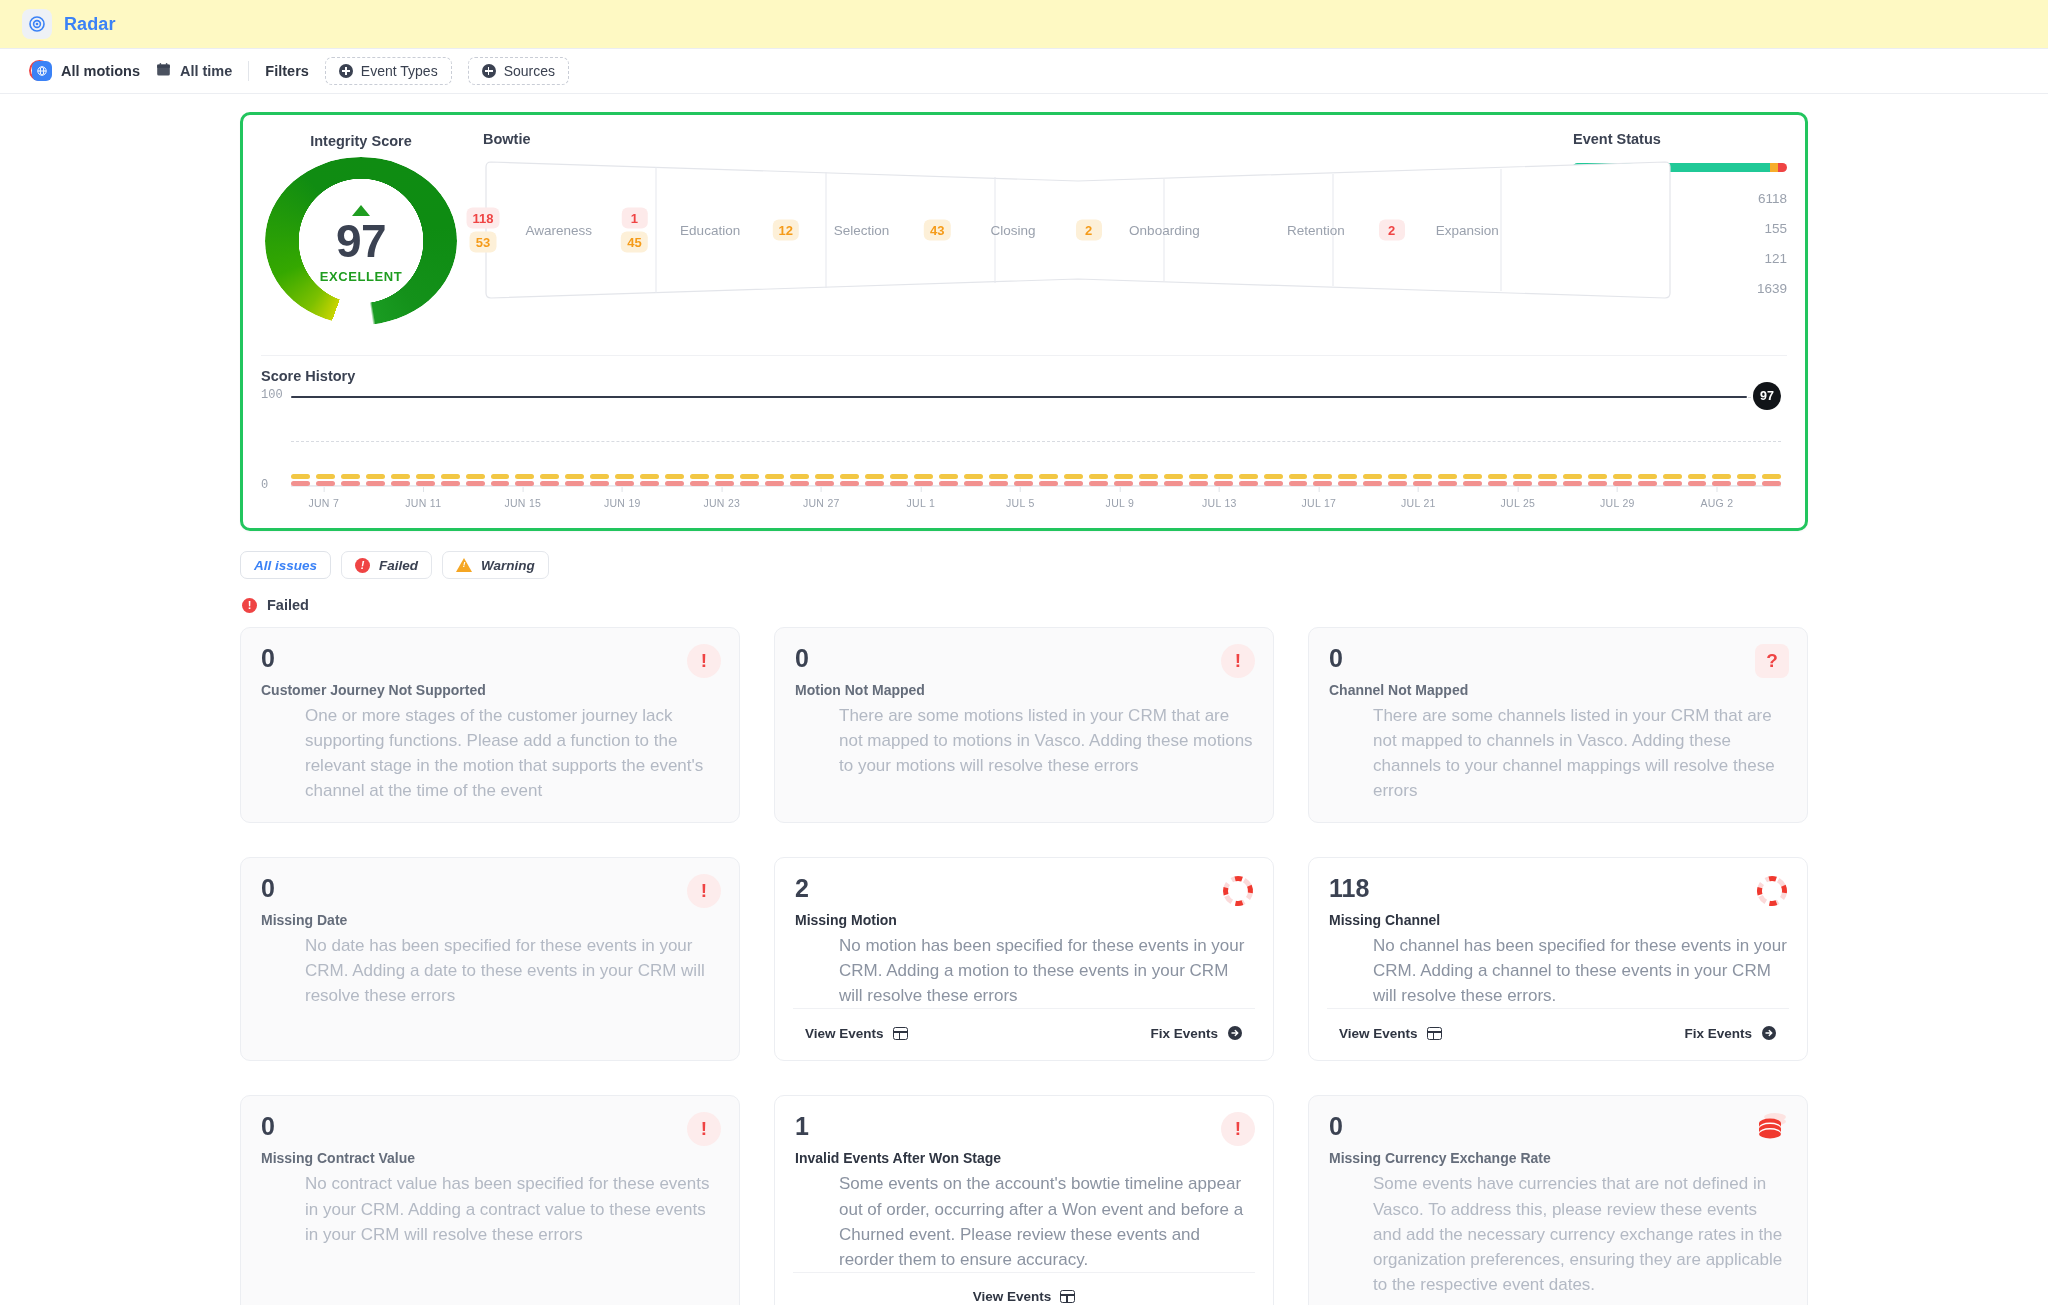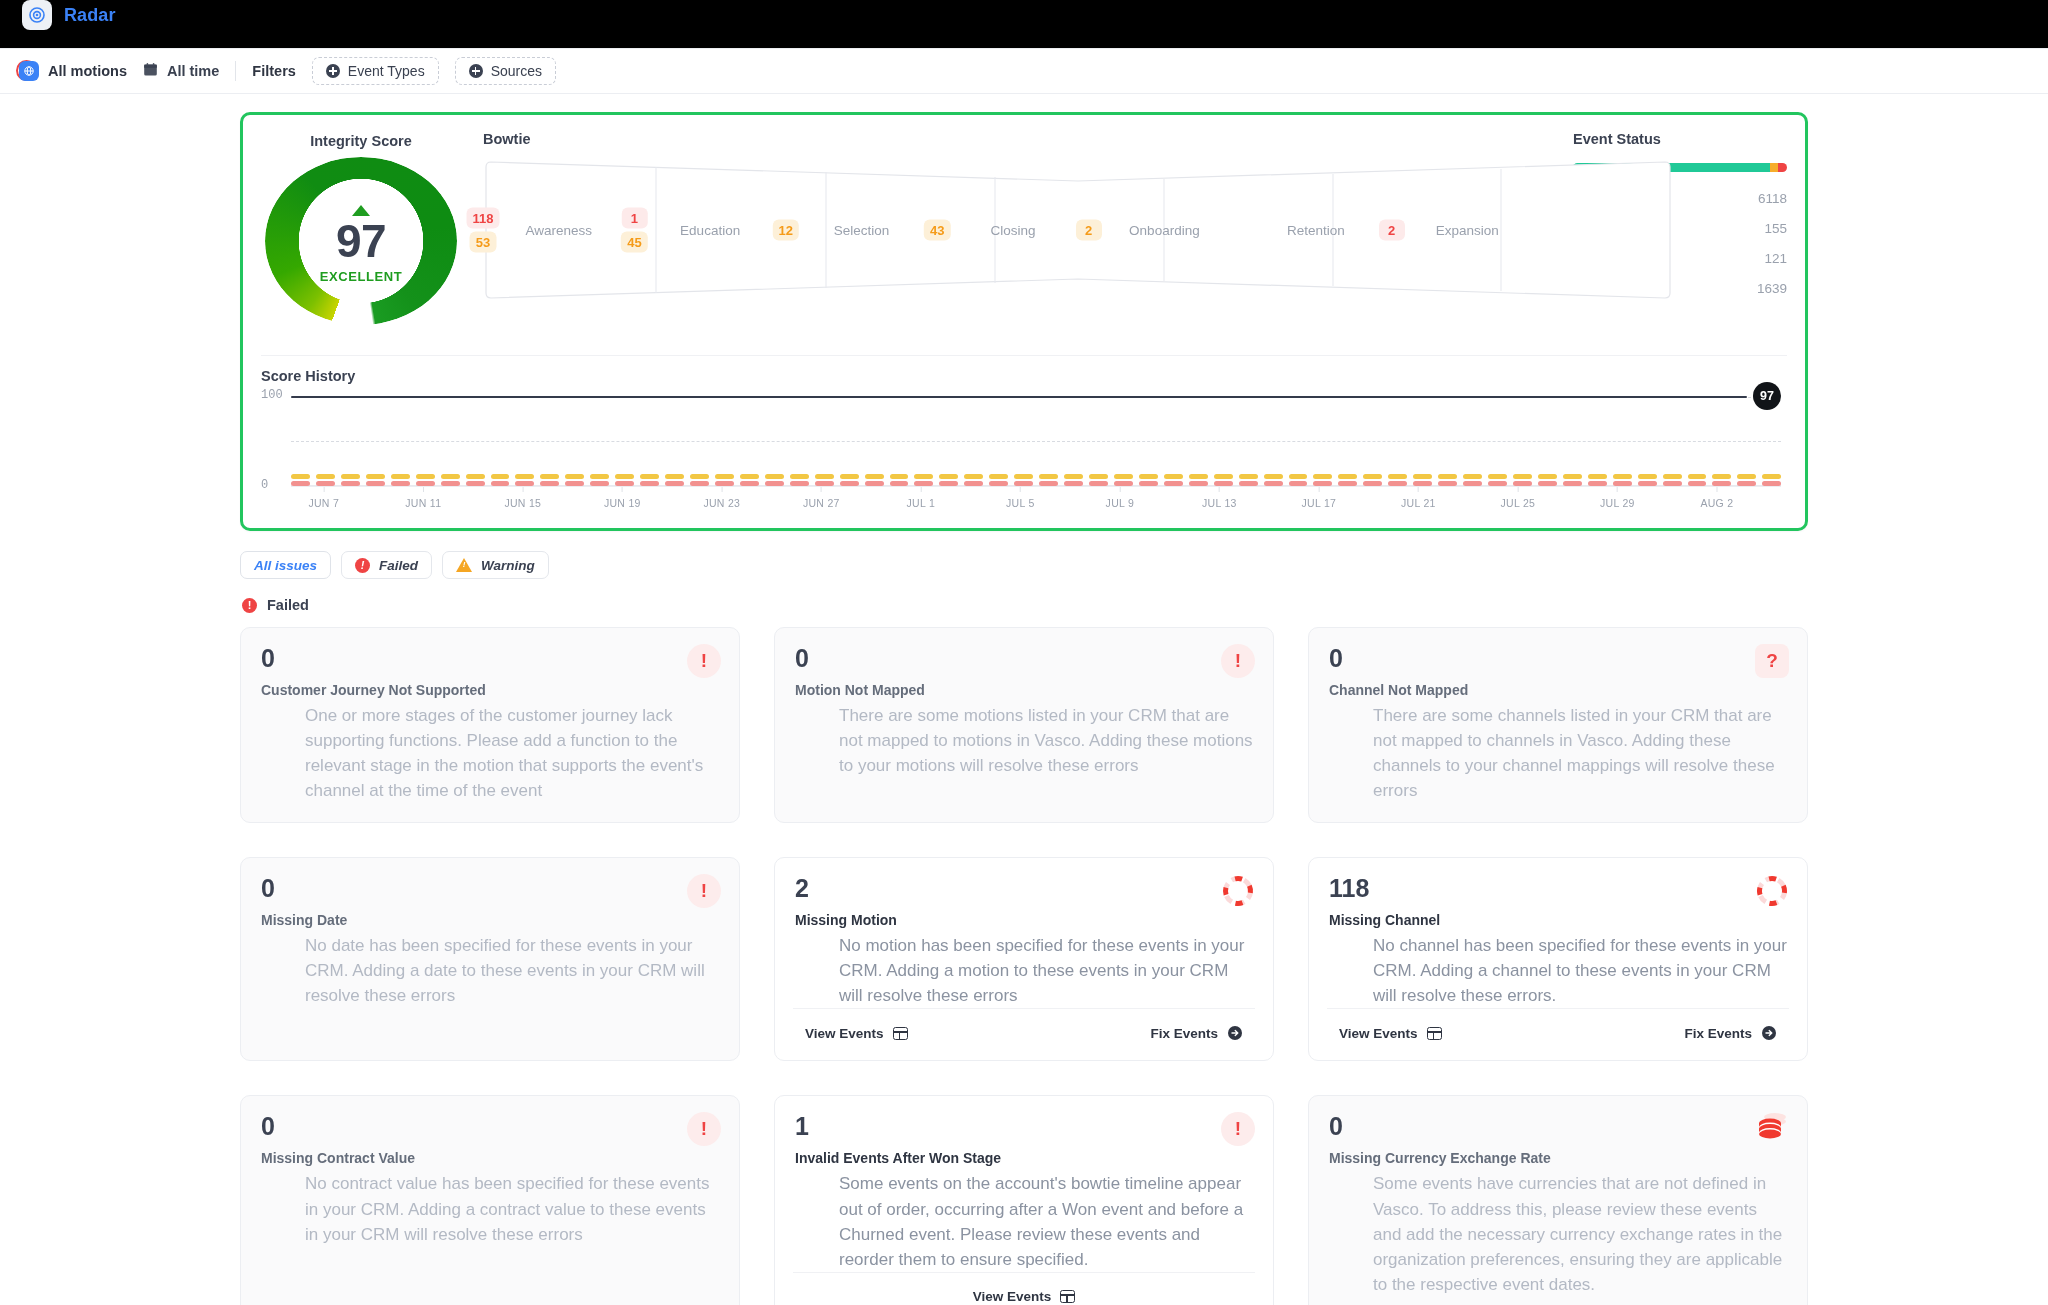--- a/index.html
+++ b/index.html
@@ -7,37 +7,37 @@
     width: 2048px; height: 1305px;
     background: #ffffff;
     font-family: "Liberation Sans", sans-serif;
     color: #2f3542;
     overflow: hidden;
   }
 
   
   .topbar {
     height: 48px;
-    display: flex; align-items: flex-start;
+    display: flex; align-items: center;
     padding: 0 22px;
-    background: #000000;
+    background: #fef9c3;
   }
   .brand { display: flex; align-items: center; gap: 12px; }
   .brand-logo {
     width: 30px; height: 30px; border-radius: 8px;
     background: #eef1f6;
     display: flex; align-items: center; justify-content: center;
   }
   .brand-name { color: #3b82f6; font-size: 18px; font-weight: 700; letter-spacing: .1px; }
 
   
   .filterbar {
     height: 46px;
     display: flex; align-items: center; gap: 16px;
-    padding: 0 16px;
+    padding: 0 29px;
     border-top: 1px solid #eceef2;
     border-bottom: 1px solid #eceef2;
     background: #ffffff;
   }
   .fb-item { display: flex; align-items: center; gap: 9px; font-size: 14.5px; font-weight: 700; color: #2f3542; }
   .fb-item.light { font-weight: 600; color: #3a4150; }
   .motion-badge { position: relative; width: 23px; height: 23px; }
   .motion-badge .ring {
     position: absolute; left: 0; top: 0; width: 21px; height: 21px;
     border-radius: 50%; border: 2.5px solid #ef4444;
@@ -825,21 +825,21 @@
         <div class="card-num">0</div>
         <div class="card-title">Missing Contract Value</div>
         <div class="card-desc">No contract value has been specified for these events in your CRM. Adding a contract value to these events in your CRM will resolve these errors</div>
       </div>
       <div class="card">
         <div class="card-ico">
           <span class="badge-circle">!</span>
         </div>
         <div class="card-num">1</div>
         <div class="card-title">Invalid Events After Won Stage</div>
-        <div class="card-desc">Some events on the account's bowtie timeline appear out of order, occurring after a Won event and before a Churned event. Please review these events and reorder them to ensure specified.</div>
+        <div class="card-desc">Some events on the account's bowtie timeline appear out of order, occurring after a Won event and before a Churned event. Please review these events and reorder them to ensure accuracy.</div>
         <div class="card-foot center">
           <div class="foot-btn">
             <span>View Events</span>
             <span class="tbl-ico"></span>
           </div>
         </div>
       </div>
       <div class="card muted">
         <div class="card-ico"><span class="coins"><svg width="34" height="30" viewBox="0 0 34 30">
               <ellipse cx="20" cy="5" rx="11" ry="4" fill="#fde3e1"></ellipse>

